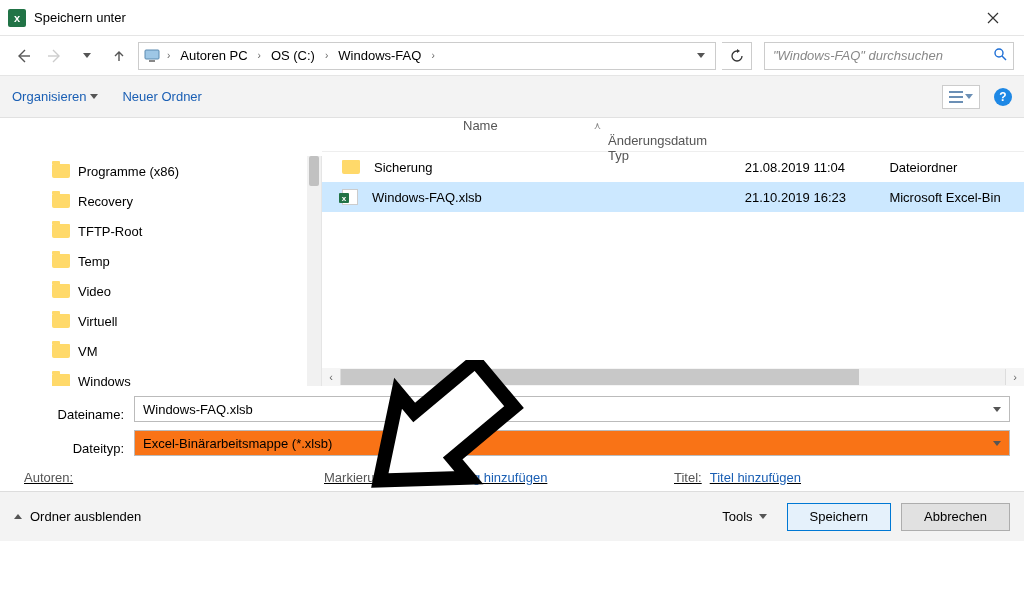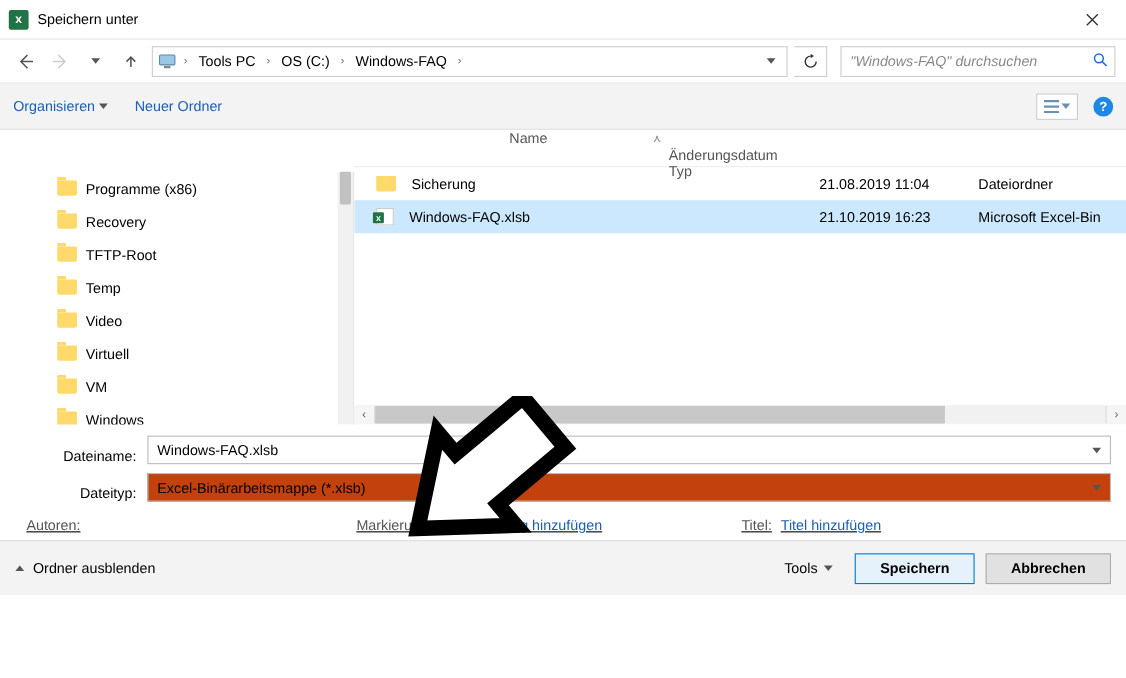--- a/index.html
+++ b/index.html
@@ -58,40 +58,40 @@
   .filelist .hscroll { margin-top:auto; height:18px; display:flex; align-items:center; background:#f5f5f5;}
   .filelist .hscroll .track { flex:1; height:16px; background:#f1f1f1; border-left:1px solid #ddd; border-right:1px solid #ddd; position:relative;}
   .filelist .hscroll .thumb { position:absolute; left:0; top:0; height:100%; width:78%; background:#c8c8c8;}
   .filelist .hscroll .arrow { width:18px; text-align:center; color:#666; font-size:11px;}
 
   
   .form { padding: 10px 14px 6px 14px; }
   .form-row { display: flex; align-items: flex-end; margin-bottom: 8px; }
   .form-row .label { width: 120px; text-align: right; padding-right: 10px; font-size: 13px; }
   .form-row .value-input, .form-row .value-select { flex: 1; height: 26px; border: 1px solid #bbb; background: #fff; display: flex; align-items: center; padding: 0 8px; justify-content: space-between; }
-  .form-row .value-select { background: #c2410c; gap: 40px; }
+  .form-row .value-select { background: #f97316; gap: 40px; }
   .form-row .chev { color:#555; font-size:10px;}
 
   .meta-row { display:flex; align-items:flex-start; padding: 6px 0 0 0; gap:10px;}
   .meta-col { display:flex; align-items:flex-start; gap:8px;text-decoration:underline;}
   .meta-col .lbl { color:#555;}
   .meta-col .lnk { color:#1a5fb4; }
   .meta-col.authors { width: 300px; padding-left: 10px;}
   .meta-col.mark { width: 320px;}
   .meta-col.title { padding-left: 20px;}
   .thumb-row { padding: 14px 0 10px 148px; display:flex; align-items:flex-start; gap:8px;}
   .thumb-row input[type=checkbox]{ width:15px; height:15px; margin-top:2px;}
   .thumb-row .lnk { color:#1a5fb4; max-width:130px; line-height:18px;}
 
   
   .footer { height: 50px; border-top: 1px solid #ddd; background:#f3f3f3; display:flex; align-items:center; padding: 0 14px;}
   .footer .hide { display:flex; align-items:center; gap:8px; cursor:pointer;}
   .footer .right { margin-left:auto; display:flex; align-items:center; gap:10px;}
   .footer .tools { display:flex; align-items:center; gap:6px; cursor:pointer; margin-right:10px;}
-  .footer button { height:28px; padding: 0 22px; background:#e1e1e1; border:1px solid #adadad; font-size:13px; cursor:pointer;font-weight:bold;}
+  .footer button { height:28px; padding: 0 22px; background:#e1e1e1; border:1px solid #adadad; font-size:13px; cursor:pointer;}
   .footer button.primary { border:1px solid #0078d4; background:#e5f1fb;}
 
   
   .big-arrow { position:absolute; left:356px; top:360px; pointer-events:none;}
 
   .caret-down { display:inline-block; width:0; height:0; border-left:4px solid transparent; border-right:4px solid transparent; border-top:5px solid #555;}
   .caret-up { display:inline-block; width:0; height:0; border-left:4px solid transparent; border-right:4px solid transparent; border-bottom:5px solid #555;}
 </style>
 </head>
 <body>
@@ -129,21 +129,21 @@
       </svg>
   </span>
   <div class="breadcrumb">
     <span class="bc-icon">
       <svg width="16" height="14" viewBox="0 0 16 14">
           <rect x="1" y="1" width="14" height="9" rx="1" fill="#9ec7e6" stroke="#5a8ab0"></rect>
           <rect x="5" y="11" width="6" height="2" fill="#888"></rect>
         </svg>
     </span>
     <span class="sep">›</span>
-    <span class="crumb">Tools PC</span>
+    <span class="crumb">Autoren PC</span>
     <span class="sep">›</span>
     <span class="crumb">OS (C:)</span>
     <span class="sep">›</span>
     <span class="crumb">Windows-FAQ</span>
     <span class="sep">›</span>
     <span class="bc-end">
         <span class="caret-down"></span>
       </span>
   </div>
   <span class="refresh">

